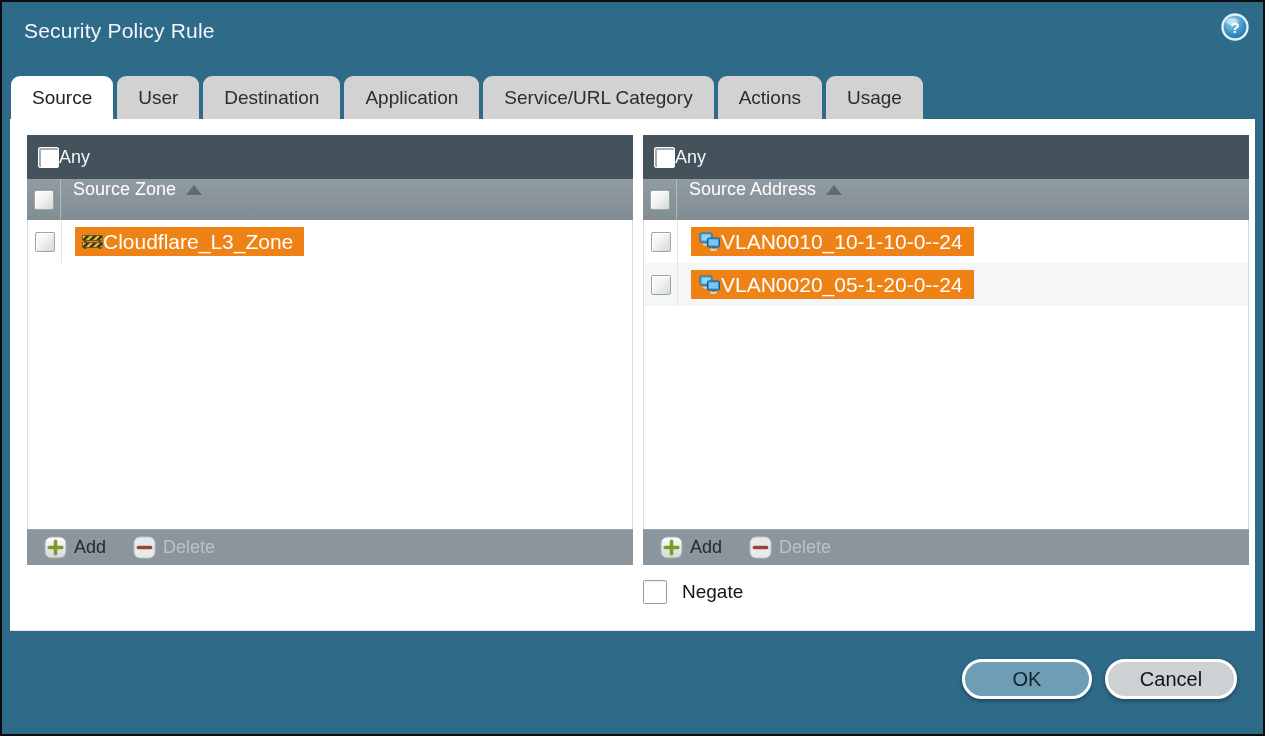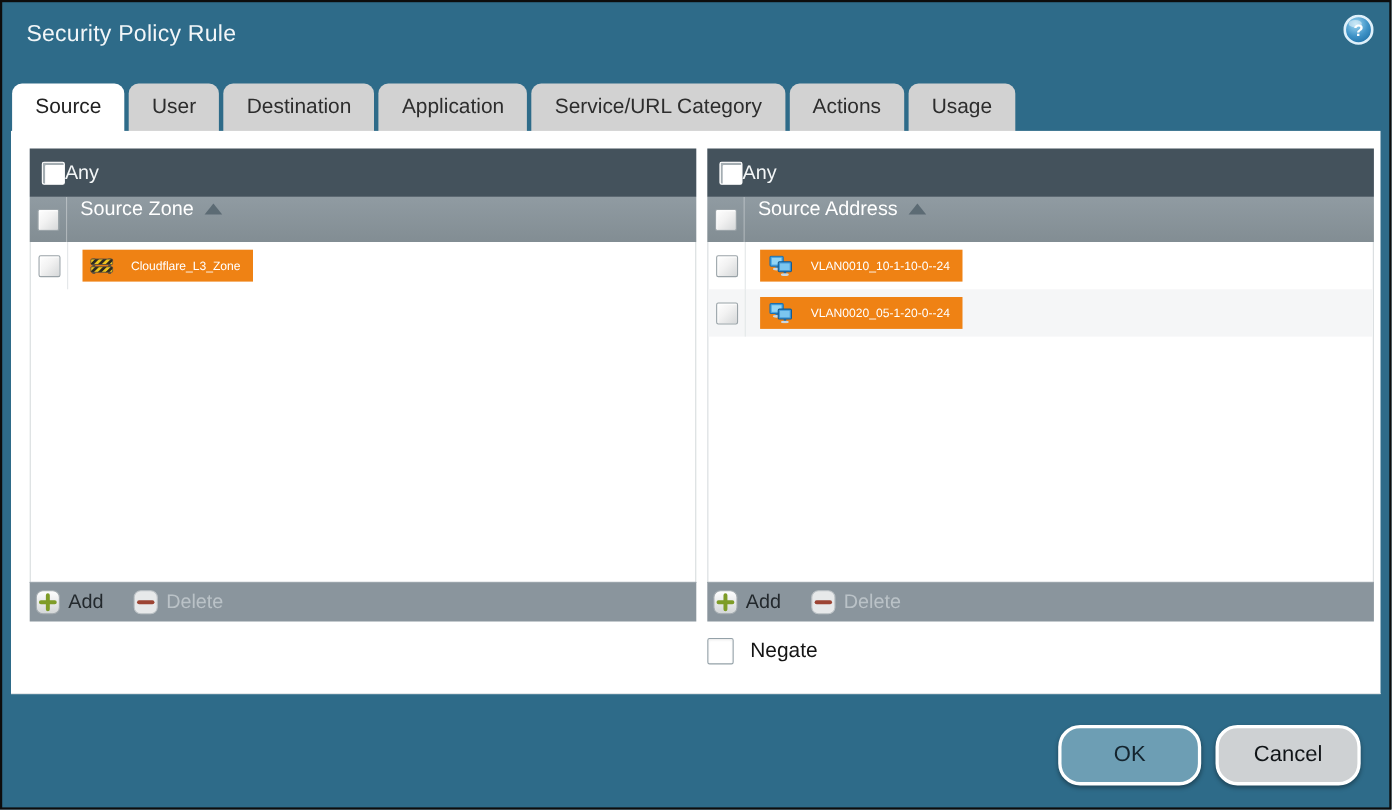--- a/index.html
+++ b/index.html
@@ -80,28 +80,28 @@
     border-bottom: 10px solid #5c6b74; margin-top: 1px;
   }
   .panel-body {
     flex: 1; background: #fff; overflow: hidden;
     border-left: 1px solid #d7dcde; border-right: 1px solid #d7dcde;
   }
   .rowline { height: 43px; display: flex; align-items: center; cursor: pointer; }
   .rowline:nth-child(even) { background: #f5f6f7; }
   .rowline .cb-col { border-right: 1px solid #e3e6e8; height: 100%; }
   .tag {
-    display: inline-flex; align-items: center; gap: 16px;
-    background: #ef8214; color: #ffffff; font-size: 11px;
+    display: inline-flex; align-items: center; gap: 0;
+    background: #ef8214; color: #ffffff; font-size: 21px;
     height: 29px; padding: 0 11px 0 7px; margin-left: 13px;
     cursor: pointer; white-space: nowrap;
   }
   .panel-footer {
     height: 36px; background: #8a959d; display: flex; align-items: center;
-    gap: 27px; padding-left: 5px; flex: none;
+    gap: 27px; padding-left: 17px; flex: none;
     border-top: 1px solid #9aa4ab;
   }
   .footer-btn {
     display: inline-flex; align-items: center; gap: 7px;
     font-size: 18px; color: #23292d; cursor: pointer; background: none; border: none;
     font-family: inherit;
   }
   .footer-btn.disabled { color: #bac2c7; cursor: default; }
   
   .negate-row {
@@ -112,21 +112,21 @@
     border: 1px solid #94a1a8; border-radius: 2px;
     box-shadow: inset 0 1px 2px rgba(0,0,0,0.08); cursor: pointer; flex: none;
   }
   .negate-label { font-size: 19px; color: #141414; }
   
   .bottombar {
     height: 103px; display: flex; justify-content: flex-end;
     align-items: flex-start; padding: 28px 26px 0 0; gap: 13px;
   }
   .btn {
-    height: 55px; border: 3px solid #ffffff; border-radius: 20px;
+    height: 40px; border: 3px solid #ffffff; border-radius: 20px;
     font-size: 20px; font-family: inherit; cursor: pointer;
     display: flex; align-items: center; justify-content: center;
     box-shadow: 0 2px 4px rgba(0,0,0,0.35);
   }
   .btn-ok { width: 130px; background: #6d9eb4; color: #14242e; }
   .btn-cancel { width: 132px; background: #ced1d3; color: #101417; }
   .icon { display: inline-flex; flex: none; }
 </style>
 </head>
 <body>

